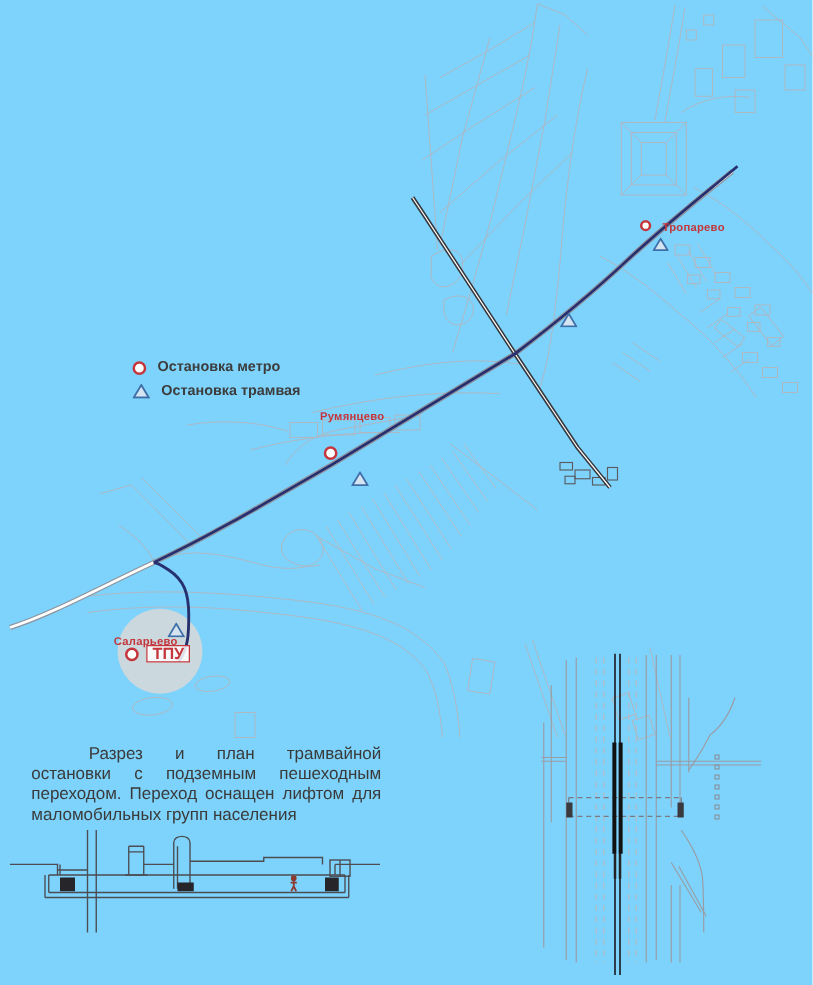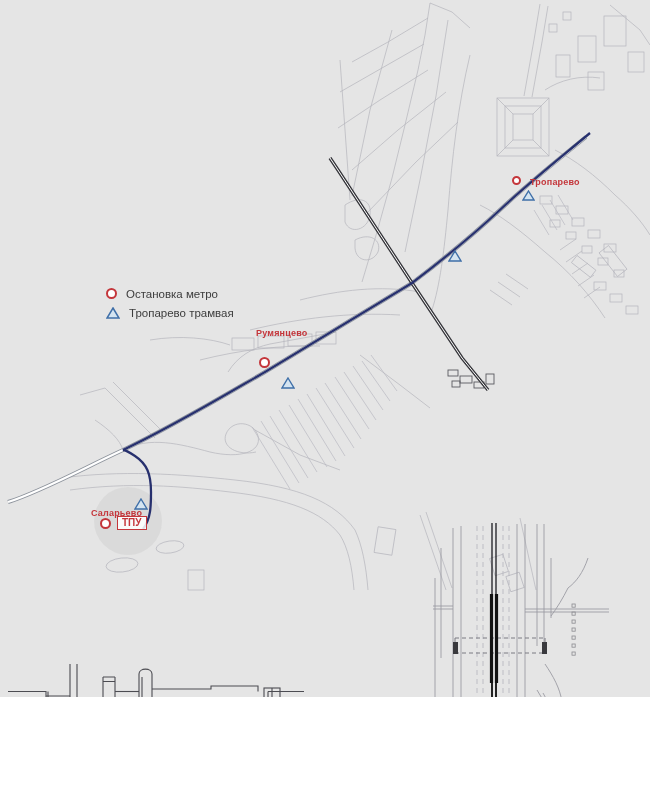--- a/index.html
+++ b/index.html
@@ -1,28 +1,28 @@
 <!DOCTYPE html>
 <html><head>
 <meta charset="utf-8">
 <style>
   html,body{margin:0;padding:0;background:#fff;}
-  #stage{position:relative;width:650px;height:697px;background:#e5e5e5;overflow:hidden;
+  #stage{position:relative;width:650px;height:788px;background:#7dd3fc;overflow:hidden;
          font-family:"Liberation Sans",sans-serif;}
   svg{display:block;}
   .abs{position:absolute;}
 
   
   .metro-ring{width:9px;height:9px;border:2px solid #c4363b;border-radius:50%;background:#fff;box-sizing:border-box;}
   .metro-ring.lg{width:11px;height:11px;}
   .st-label{color:#c4363b;font-weight:bold;font-size:9px;letter-spacing:.2px;white-space:nowrap;}
-  .tpu-box{border:1px solid #c4363b;color:#c4363b;font-weight:bold;font-size:10px;
+  .tpu-box{border:1px solid #c4363b;color:#c4363b;font-weight:bold;font-size:13px;
            padding:1px 4px;background:rgba(255,255,255,.85);line-height:10px;}
   .legend{display:flex;flex-direction:column;gap:7px;}
-  .legend-row{display:flex;align-items:flex-start;gap:9px;}
+  .legend-row{display:flex;align-items:center;gap:9px;font-weight:bold;}
   .legend-label{font-size:11.5px;color:#3c3c3c;}
 
   
   .caption{width:280px;font-size:13.6px;line-height:16.2px;color:#3a3a3a;
            text-align:justify;text-indent:46px;}
 </style>
 </head>
 <body>
 
 <div id="stage">
@@ -165,24 +165,25 @@
 
   <div class="abs legend" style="left:106px;top:288px">
     <div class="legend-row">
       <div class="metro-ring lg"></div>
       <span class="legend-label">Остановка метро</span>
     </div>
     <div class="legend-row">
       <svg width="14" height="12" viewBox="0 0 14 12">
         <polygon points="7,1 13,11 1,11" fill="#d4e4f1" stroke="#3f6fa8" stroke-width="1.5"></polygon>
         </svg>
-      <span class="legend-label">Тропарево трамвая</span>
+      <span class="legend-label">Остановка трамвая</span>
     </div>
   </div>
 
+  <div class="abs caption" style="left:25px;top:595px">Разрез и план трамвайной остановки с подземным пешеходным переходом. Переход оснащен лифтом для маломобильных групп населения</div>
 
   <svg class="abs" style="left:6px;top:664px" width="300" height="84" viewBox="0 0 300 84">
     <g stroke="#4c4c52" stroke-width="1.1" fill="none">
       <path d="M2,27.5 L40,27.5 L40,36"></path>
       <path d="M33,36 H270 M33,50 H270"></path>
       <path d="M30,54 H273 M30,36 V54 M273,36 V54 M33,36 V50 M270,36 V50"></path>
       <path d="M262,27.5 H298 M262,27.5 V36"></path>
       <path d="M64,0 V82 M71,0 V82"></path>
       <path d="M42,27.5 V36 M40,32 H64"></path>
       <path d="M97,13 V36 M109,13 V36 M97,13 H109 M97,17.5 H109 M94,36 H112"></path>

